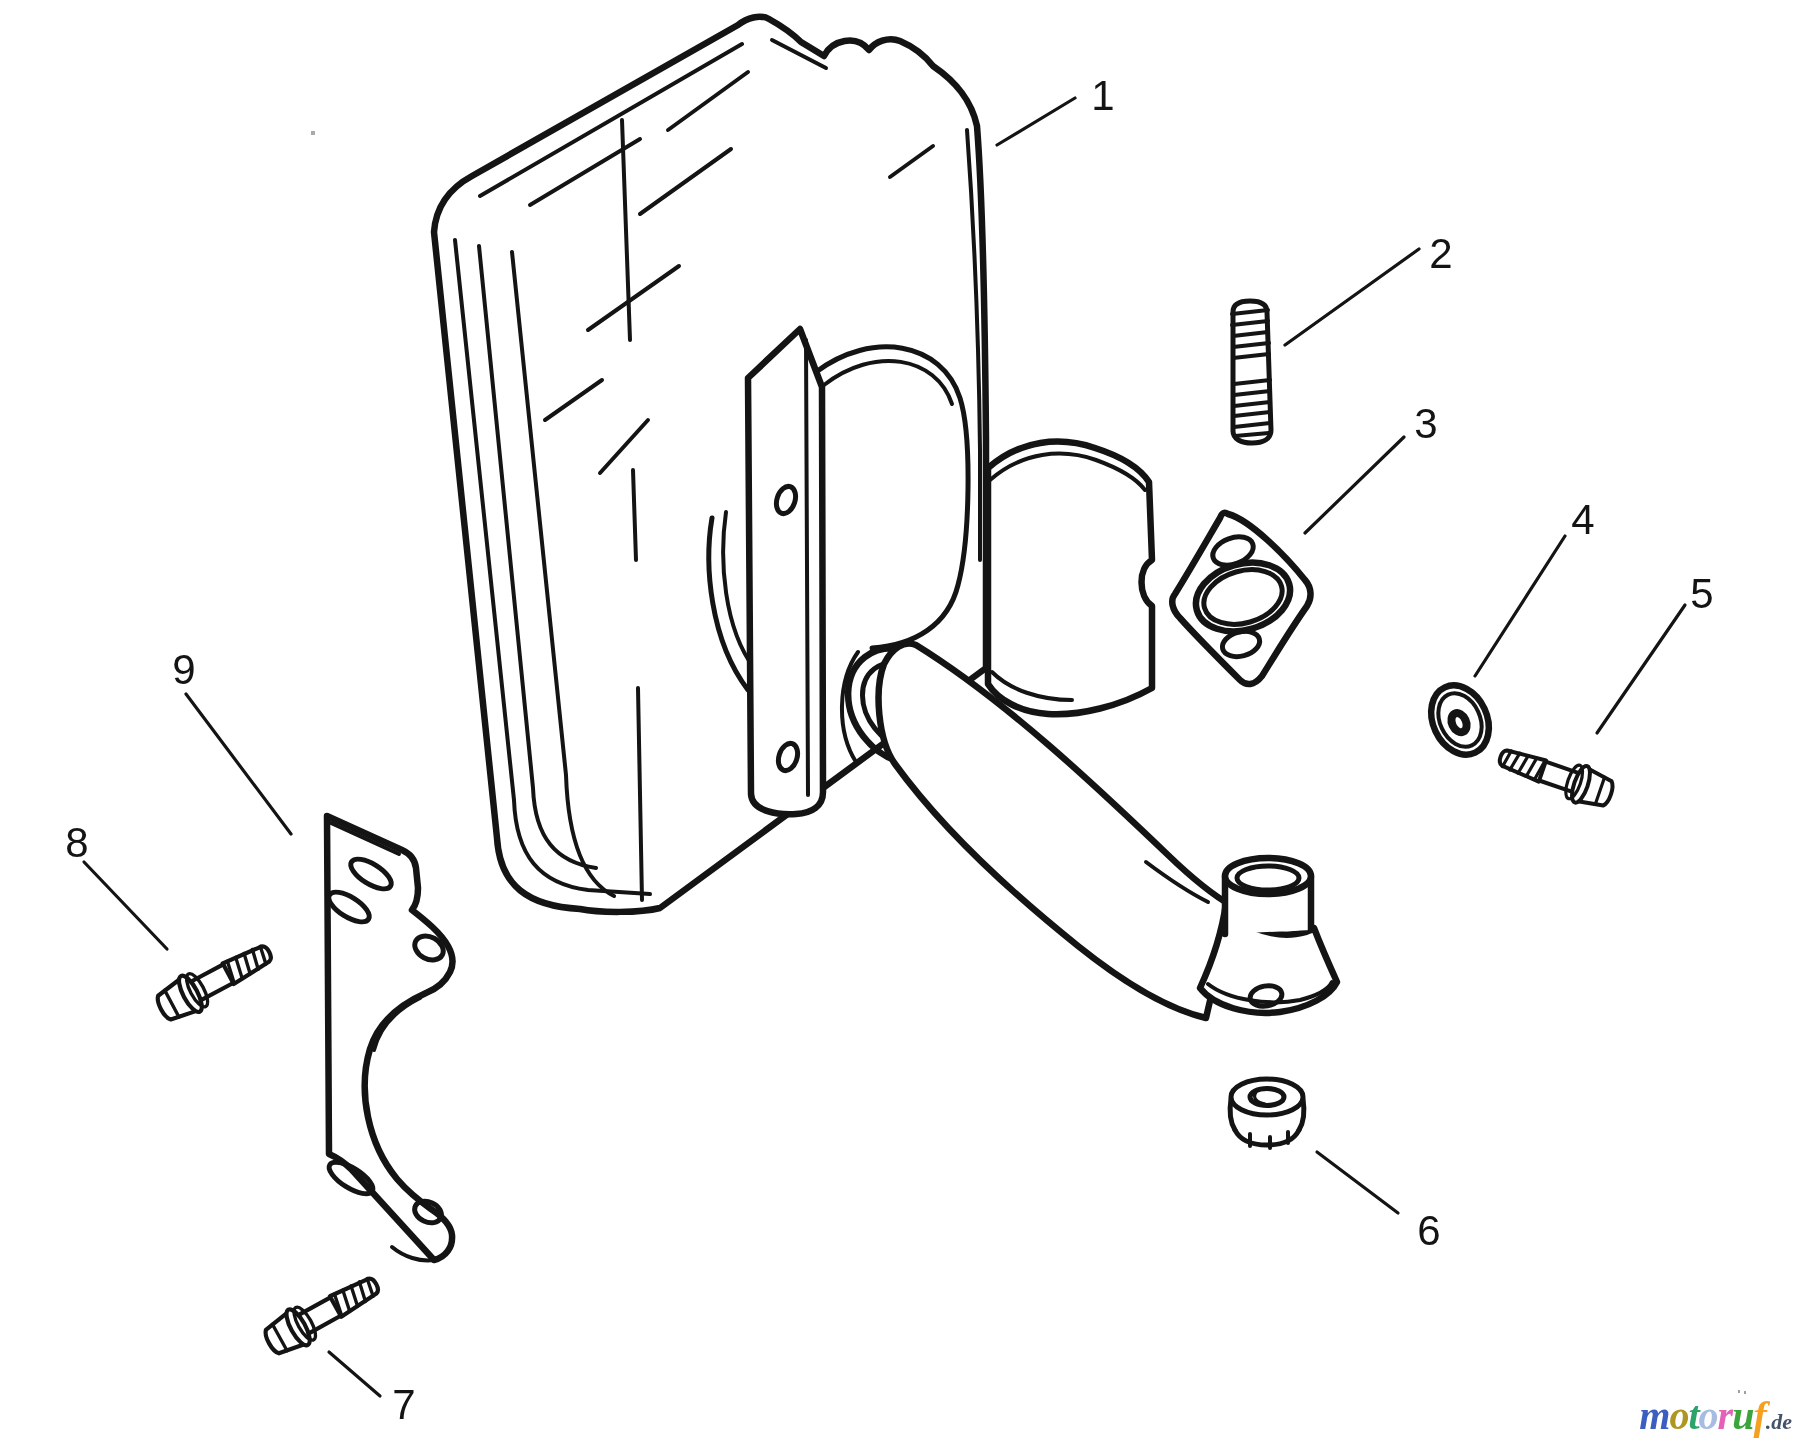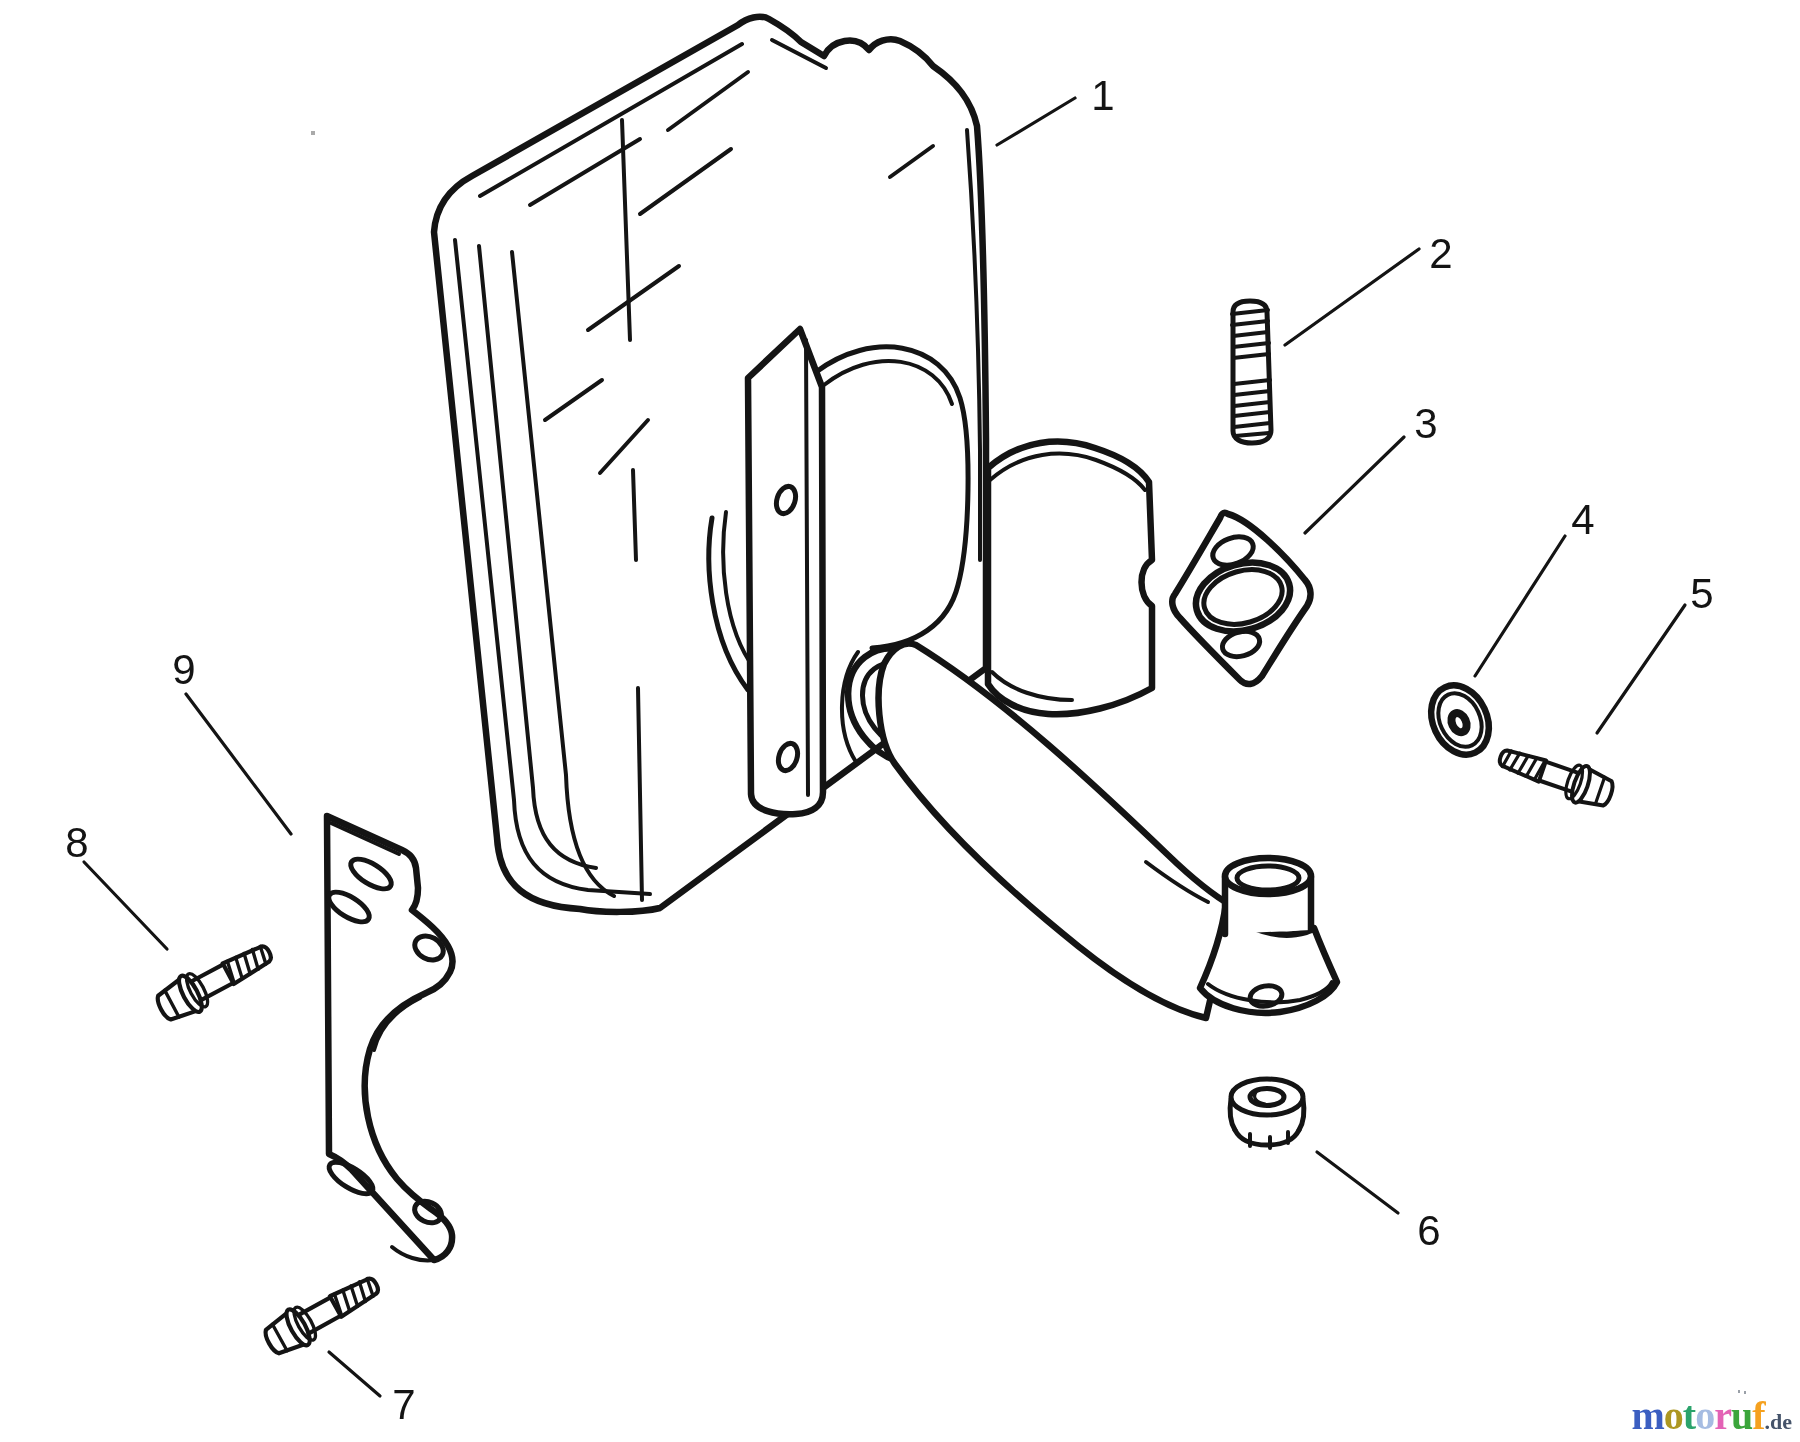--- a/index.html
+++ b/index.html
@@ -29,20 +29,21 @@
   }
 
   
   #logo {
     position:absolute;
     right:8px; bottom:6px;
     font-family:"Liberation Serif", serif;
     font-weight:bold;
     white-space:nowrap;
     line-height:1;
+    font-style:italic;
   }
   #logo .word { font-size:40px; letter-spacing:-1px; }
   #logo .suffix { font-size:22px; font-weight:bold; }
   .logo-dots { position:absolute; right:52px; bottom:44px; width:10px; height:8px; }
   .logo-dots i { position:absolute; width:2px; height:3px; background:#9aa0a8; }
   .logo-dots i:nth-child(1){ left:0; top:0; }
   .logo-dots i:nth-child(2){ left:6px; top:1px; }
   .speck { position:absolute; width:4px; height:4px; background:#8d8d8d; opacity:.75; left:311px; top:131px; }
 </style>
 </head>

